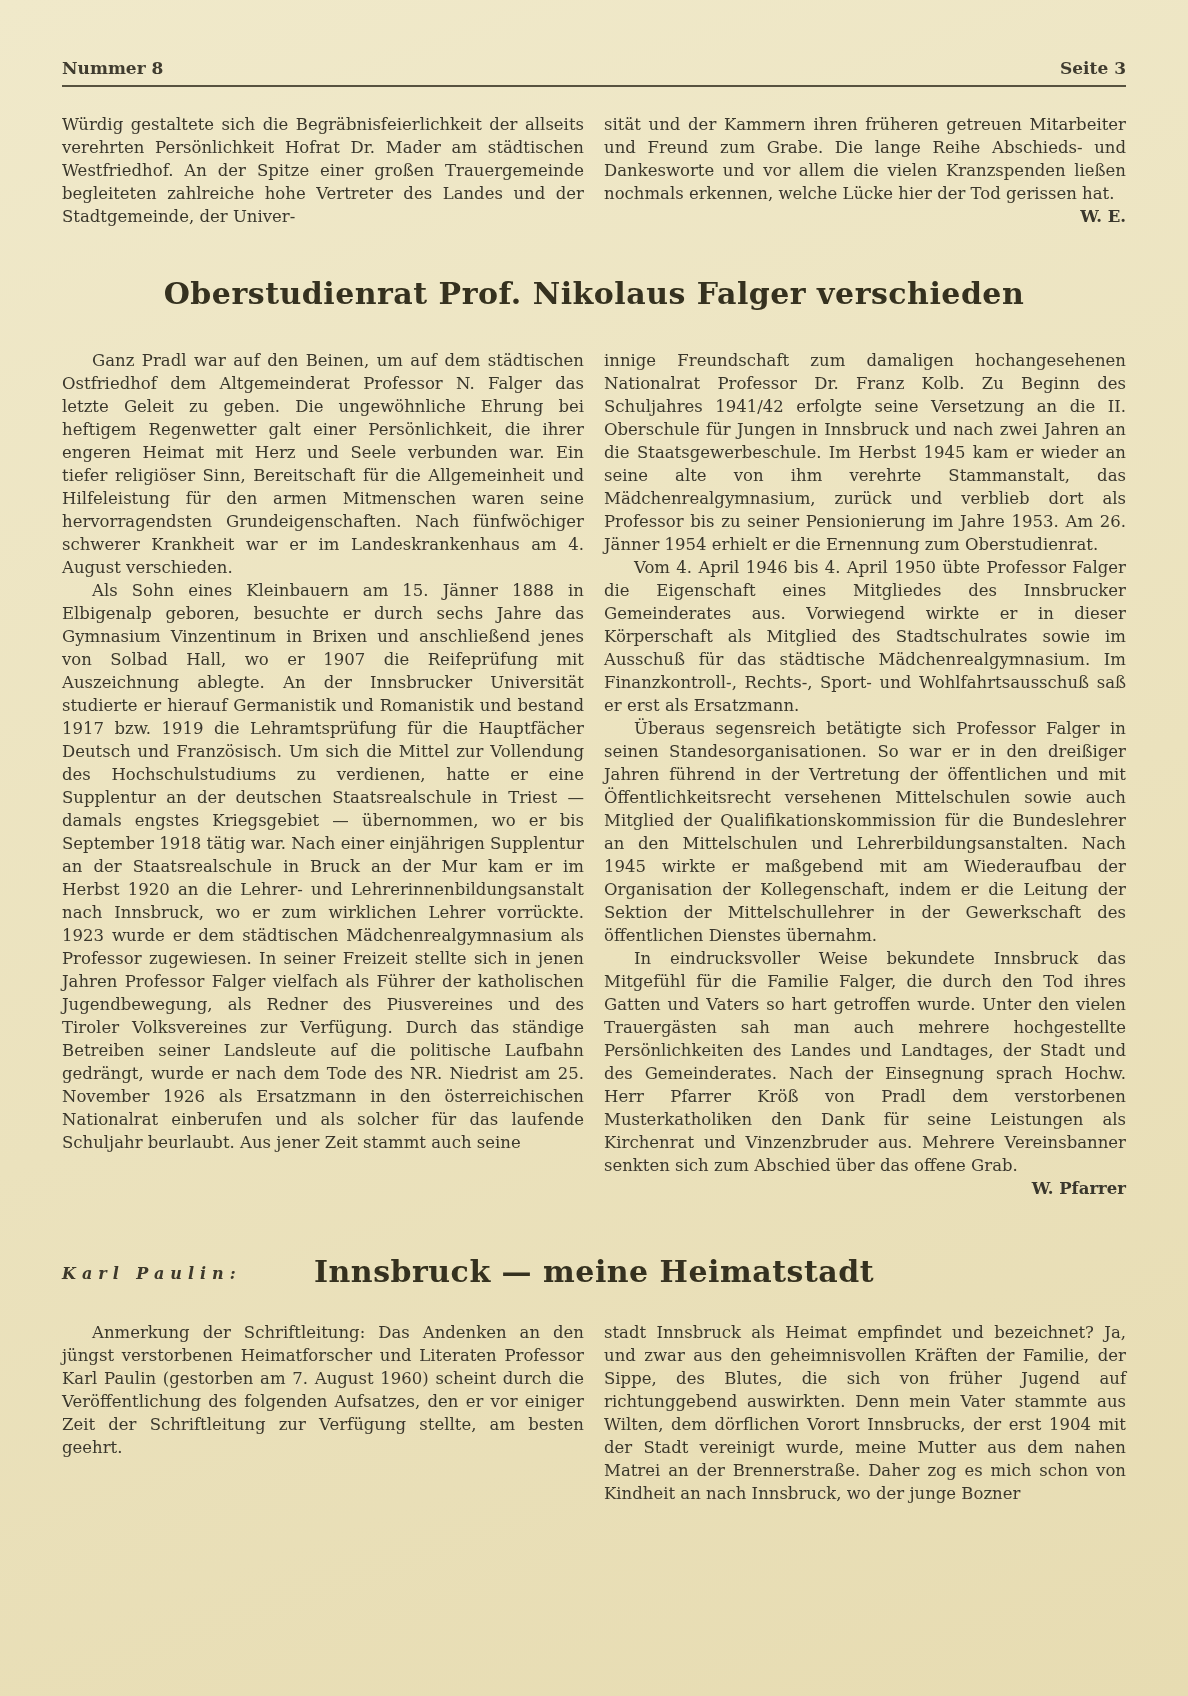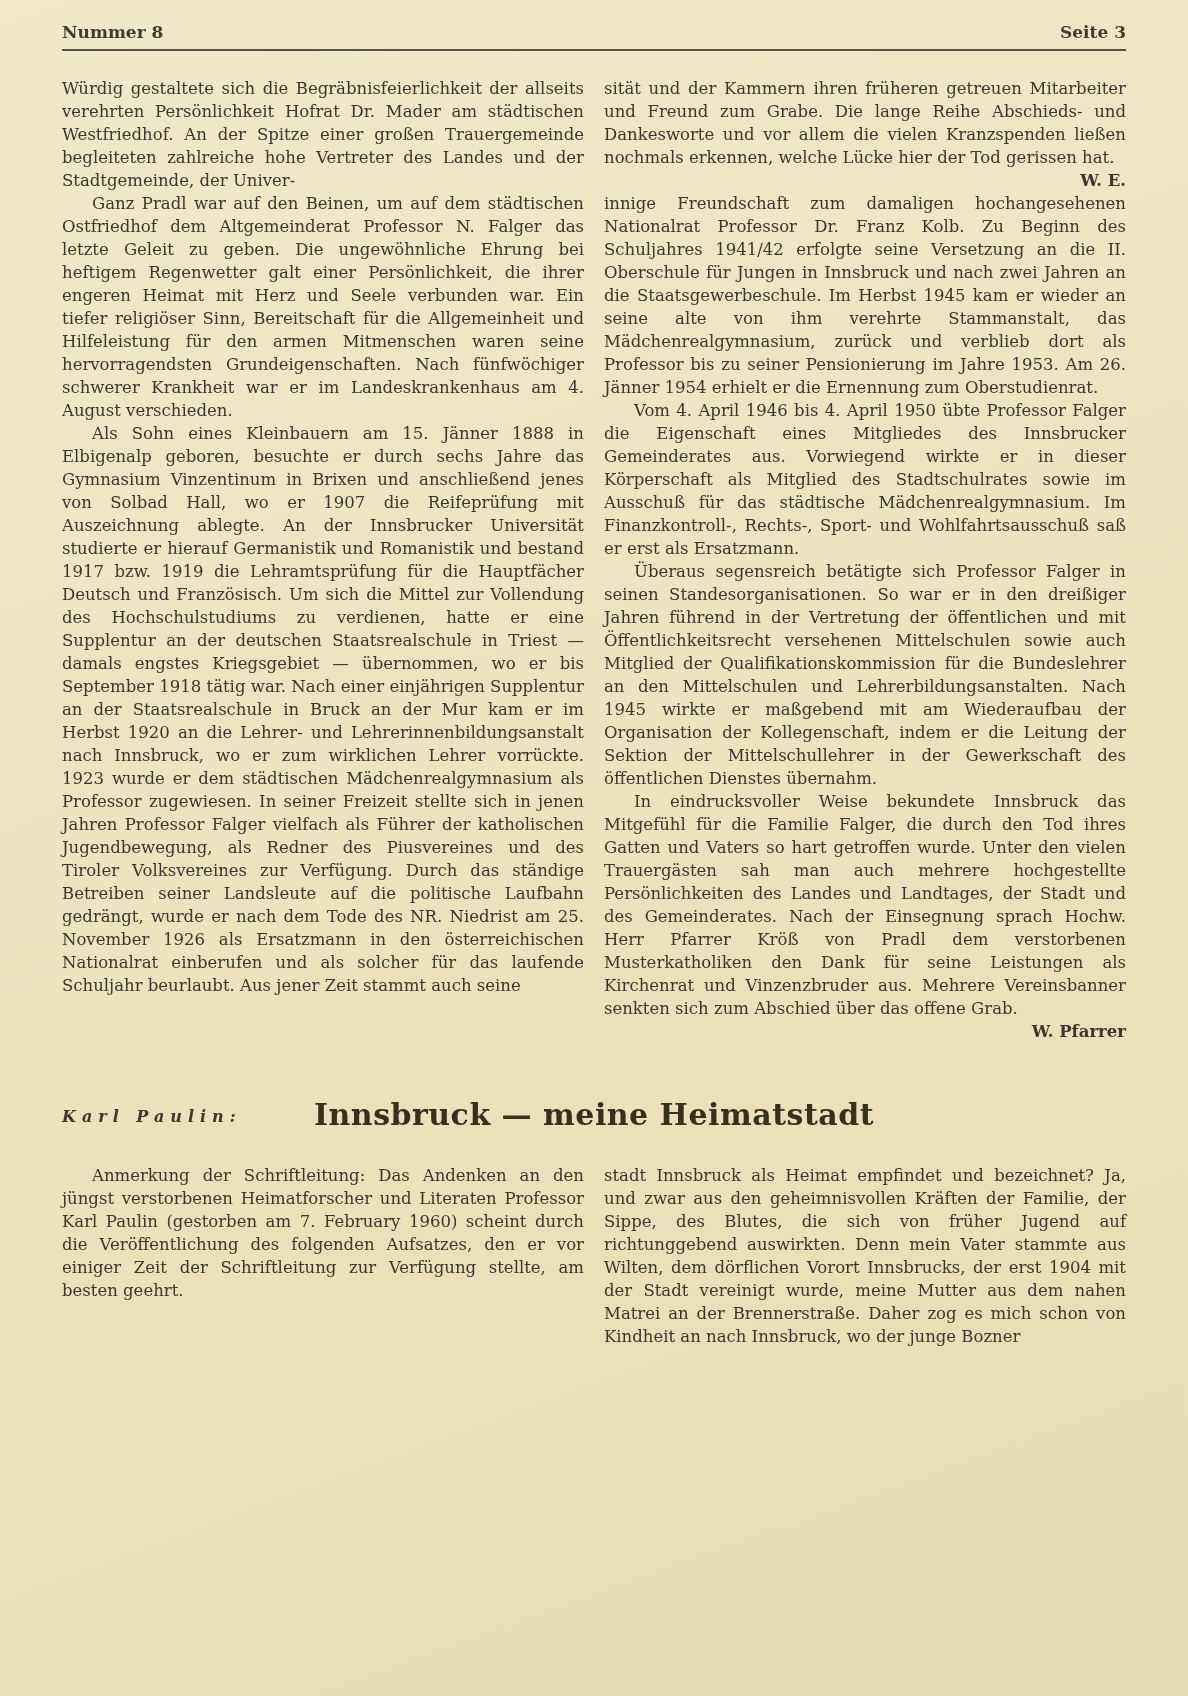--- a/index.html
+++ b/index.html
@@ -4,21 +4,21 @@
 <style>
   * { margin: 0; padding: 0; box-sizing: border-box; }
   html, body { width: 1188px; }
   body {
     height: 1696px;
     overflow: hidden;
     background: linear-gradient(160deg, #f0e9ca 0%, #ebe2bd 55%, #e7dcb2 100%);
     font-family: "DejaVu Serif", serif;
     color: #3a372c;
   }
-  .page { padding: 22px 62px 40px 62px; }
+  .page { padding: 22px 62px 40px 62px; margin-top: 36px; }
 
   
   .masthead {
     display: flex;
     justify-content: space-between;
     align-items: baseline;
     font-size: 17px;
     font-weight: bold;
     color: #403c2f;
   }
@@ -90,20 +90,21 @@
       <p class="para">Würdig gestaltete sich die Begräbnisfeierlichkeit der allseits verehrten Persönlichkeit Hofrat Dr. Mader am städtischen Westfriedhof. An der Spitze einer großen Trauergemeinde begleiteten zahlreiche hohe Vertreter des Landes und der Stadtgemeinde, der Univer-</p>
     </div>
     <div class="col">
       <p class="para has-sig">
         <span>sität und der Kammern ihren früheren getreuen Mitarbeiter und Freund zum Grabe. Die lange Reihe Abschieds- und Dankesworte und vor allem die vielen Kranzspenden ließen nochmals erkennen, welche Lücke hier der Tod gerissen hat.</span>
         <span class="sig">W. E.</span>
       </p>
     </div>
   </section>
 
+  <h1 class="headline h1">Oberstudienrat Prof. Nikolaus Falger verschieden</h1>
 
   <section class="cols">
     <div class="col">
       <p class="para ind">Ganz Pradl war auf den Beinen, um auf dem städtischen Ostfriedhof dem Altgemeinderat Professor N. Falger das letzte Geleit zu geben. Die ungewöhnliche Ehrung bei heftigem Regenwetter galt einer Persönlichkeit, die ihrer engeren Heimat mit Herz und Seele verbunden war. Ein tiefer religiöser Sinn, Bereitschaft für die Allgemeinheit und Hilfeleistung für den armen Mitmenschen waren seine hervorragendsten Grundeigenschaften. Nach fünfwöchiger schwerer Krankheit war er im Landeskrankenhaus am 4. August verschieden.</p>
       <p class="para ind">Als Sohn eines Kleinbauern am 15. Jänner 1888 in Elbigenalp geboren, besuchte er durch sechs Jahre das Gymnasium Vinzentinum in Brixen und anschließend jenes von Solbad Hall, wo er 1907 die Reifeprüfung mit Auszeichnung ablegte. An der Innsbrucker Universität studierte er hierauf Germanistik und Romanistik und bestand 1917 bzw. 1919 die Lehramtsprüfung für die Hauptfächer Deutsch und Französisch. Um sich die Mittel zur Vollendung des Hochschulstudiums zu verdienen, hatte er eine Supplentur an der deutschen Staatsrealschule in Triest — damals engstes Kriegsgebiet — übernommen, wo er bis September 1918 tätig war. Nach einer einjährigen Supplentur an der Staatsrealschule in Bruck an der Mur kam er im Herbst 1920 an die Lehrer- und Lehrerinnenbildungsanstalt nach Innsbruck, wo er zum wirklichen Lehrer vorrückte. 1923 wurde er dem städtischen Mädchenrealgymnasium als Professor zugewiesen. In seiner Freizeit stellte sich in jenen Jahren Professor Falger vielfach als Führer der katholischen Jugendbewegung, als Redner des Piusvereines und des Tiroler Volksvereines zur Verfügung. Durch das ständige Betreiben seiner Landsleute auf die politische Laufbahn gedrängt, wurde er nach dem Tode des NR. Niedrist am 25. November 1926 als Ersatzmann in den österreichischen Nationalrat einberufen und als solcher für das laufende Schuljahr beurlaubt. Aus jener Zeit stammt auch seine</p>
     </div>
     <div class="col">
       <p class="para">innige Freundschaft zum damaligen hochangesehenen Nationalrat Professor Dr. Franz Kolb. Zu Beginn des Schuljahres 1941/42 erfolgte seine Versetzung an die II. Oberschule für Jungen in Innsbruck und nach zwei Jahren an die Staatsgewerbeschule. Im Herbst 1945 kam er wieder an seine alte von ihm verehrte Stammanstalt, das Mädchenrealgymnasium, zurück und verblieb dort als Professor bis zu seiner Pensionierung im Jahre 1953. Am 26. Jänner 1954 erhielt er die Ernennung zum Oberstudienrat.</p>
       <p class="para ind">Vom 4. April 1946 bis 4. April 1950 übte Professor Falger die Eigenschaft eines Mitgliedes des Innsbrucker Gemeinderates aus. Vorwiegend wirkte er in dieser Körperschaft als Mitglied des Stadtschulrates sowie im Ausschuß für das städtische Mädchenrealgymnasium. Im Finanzkontroll-, Rechts-, Sport- und Wohlfahrtsausschuß saß er erst als Ersatzmann.</p>
       <p class="para ind">Überaus segensreich betätigte sich Professor Falger in seinen Standesorganisationen. So war er in den dreißiger Jahren führend in der Vertretung der öffentlichen und mit Öffentlichkeitsrecht versehenen Mittelschulen sowie auch Mitglied der Qualifikationskommission für die Bundeslehrer an den Mittelschulen und Lehrerbildungsanstalten. Nach 1945 wirkte er maßgebend mit am Wiederaufbau der Organisation der Kollegenschaft, indem er die Leitung der Sektion der Mittelschullehrer in der Gewerkschaft des öffentlichen Dienstes übernahm.</p>
@@ -114,20 +115,20 @@
     </div>
   </section>
 
   <div class="a2-header">
     <span class="author">Karl Paulin:</span>
     <h1 class="headline">Innsbruck — meine Heimatstadt</h1>
   </div>
 
   <section class="cols">
     <div class="col">
-      <p class="para ind">Anmerkung der Schriftleitung: Das Andenken an den jüngst verstorbenen Heimatforscher und Literaten Professor Karl Paulin (gestorben am 7. February 1960) scheint durch die Veröffentlichung des folgenden Aufsatzes, den er vor einiger Zeit der Schriftleitung zur Verfügung stellte, am besten geehrt.</p>
+      <p class="para ind">Anmerkung der Schriftleitung: Das Andenken an den jüngst verstorbenen Heimatforscher und Literaten Professor Karl Paulin (gestorben am 7. August 1960) scheint durch die Veröffentlichung des folgenden Aufsatzes, den er vor einiger Zeit der Schriftleitung zur Verfügung stellte, am besten geehrt.</p>
     </div>
     <div class="col">
       <p class="para">stadt Innsbruck als Heimat empfindet und bezeichnet? Ja, und zwar aus den geheimnisvollen Kräften der Familie, der Sippe, des Blutes, die sich von früher Jugend auf richtunggebend auswirkten. Denn mein Vater stammte aus Wilten, dem dörflichen Vorort Innsbrucks, der erst 1904 mit der Stadt vereinigt wurde, meine Mutter aus dem nahen Matrei an der Brennerstraße. Daher zog es mich schon von Kindheit an nach Innsbruck, wo der junge Bozner</p>
     </div>
   </section>
 
 </div>
 
 </body></html>

